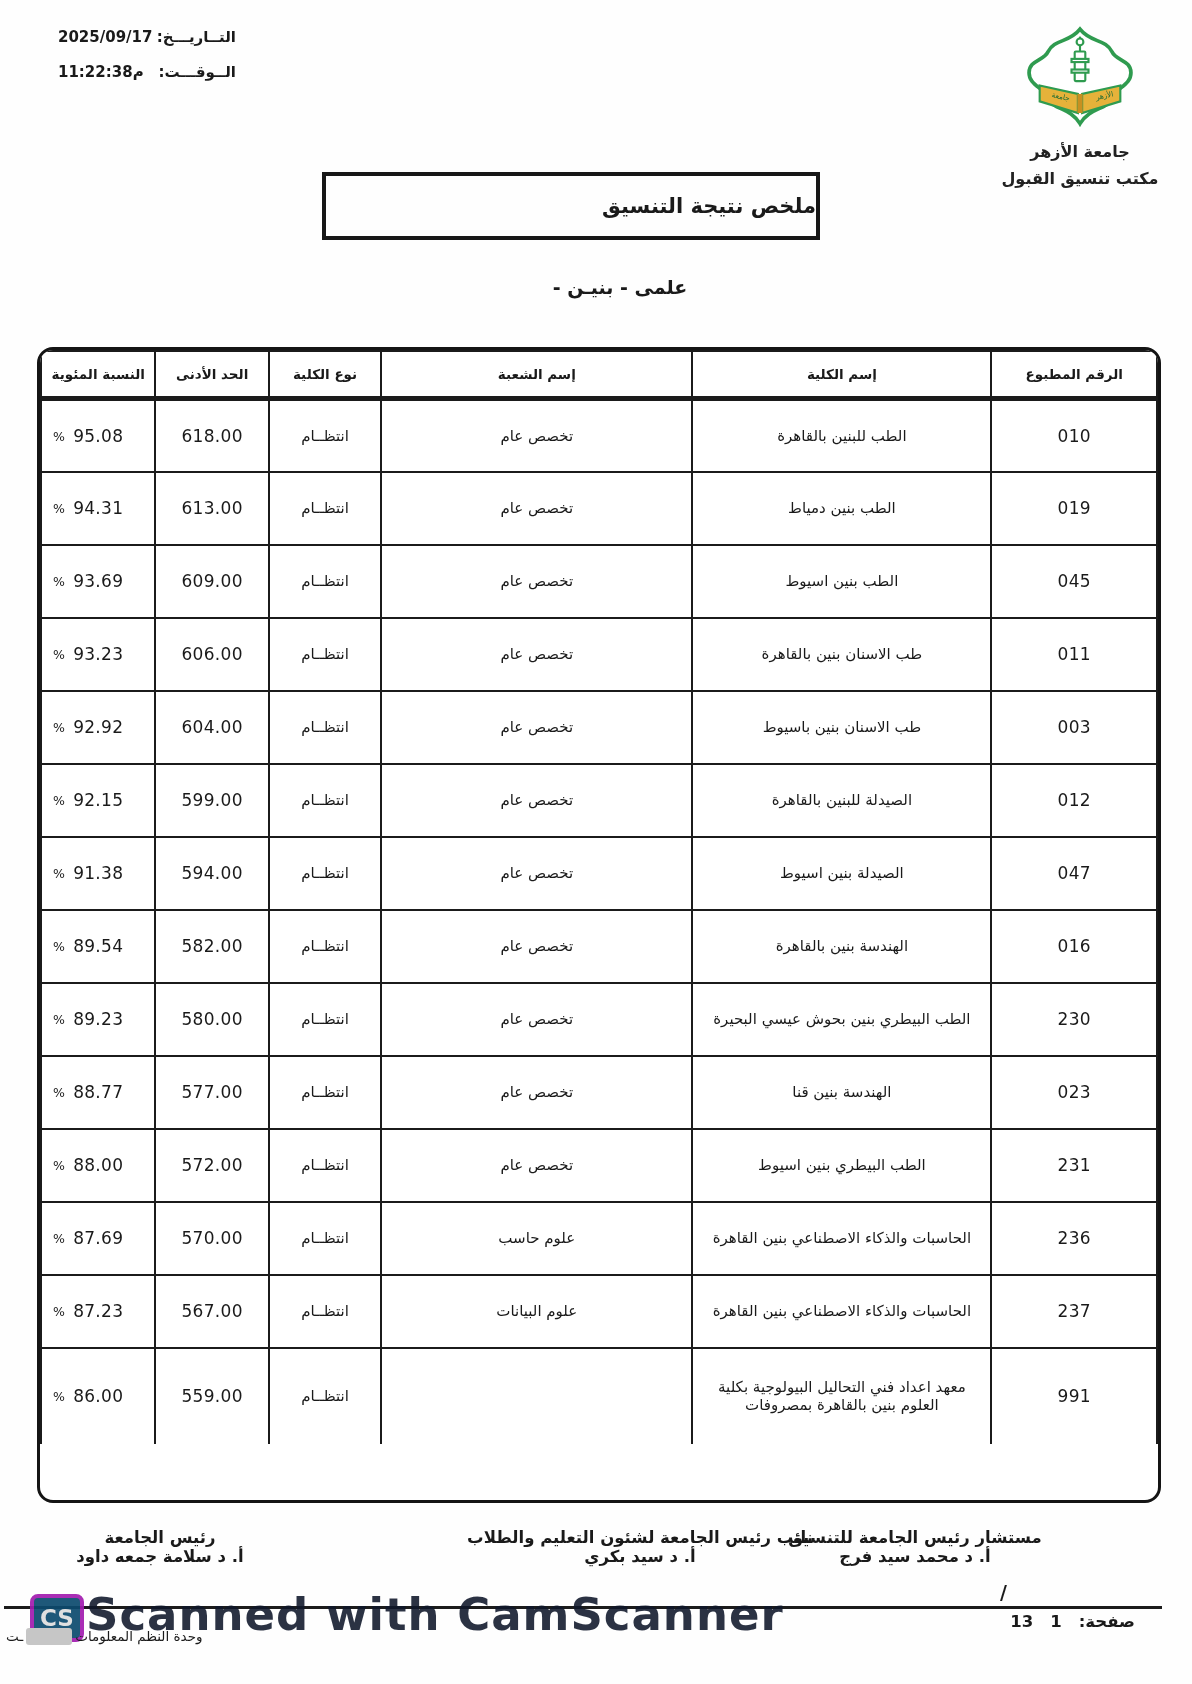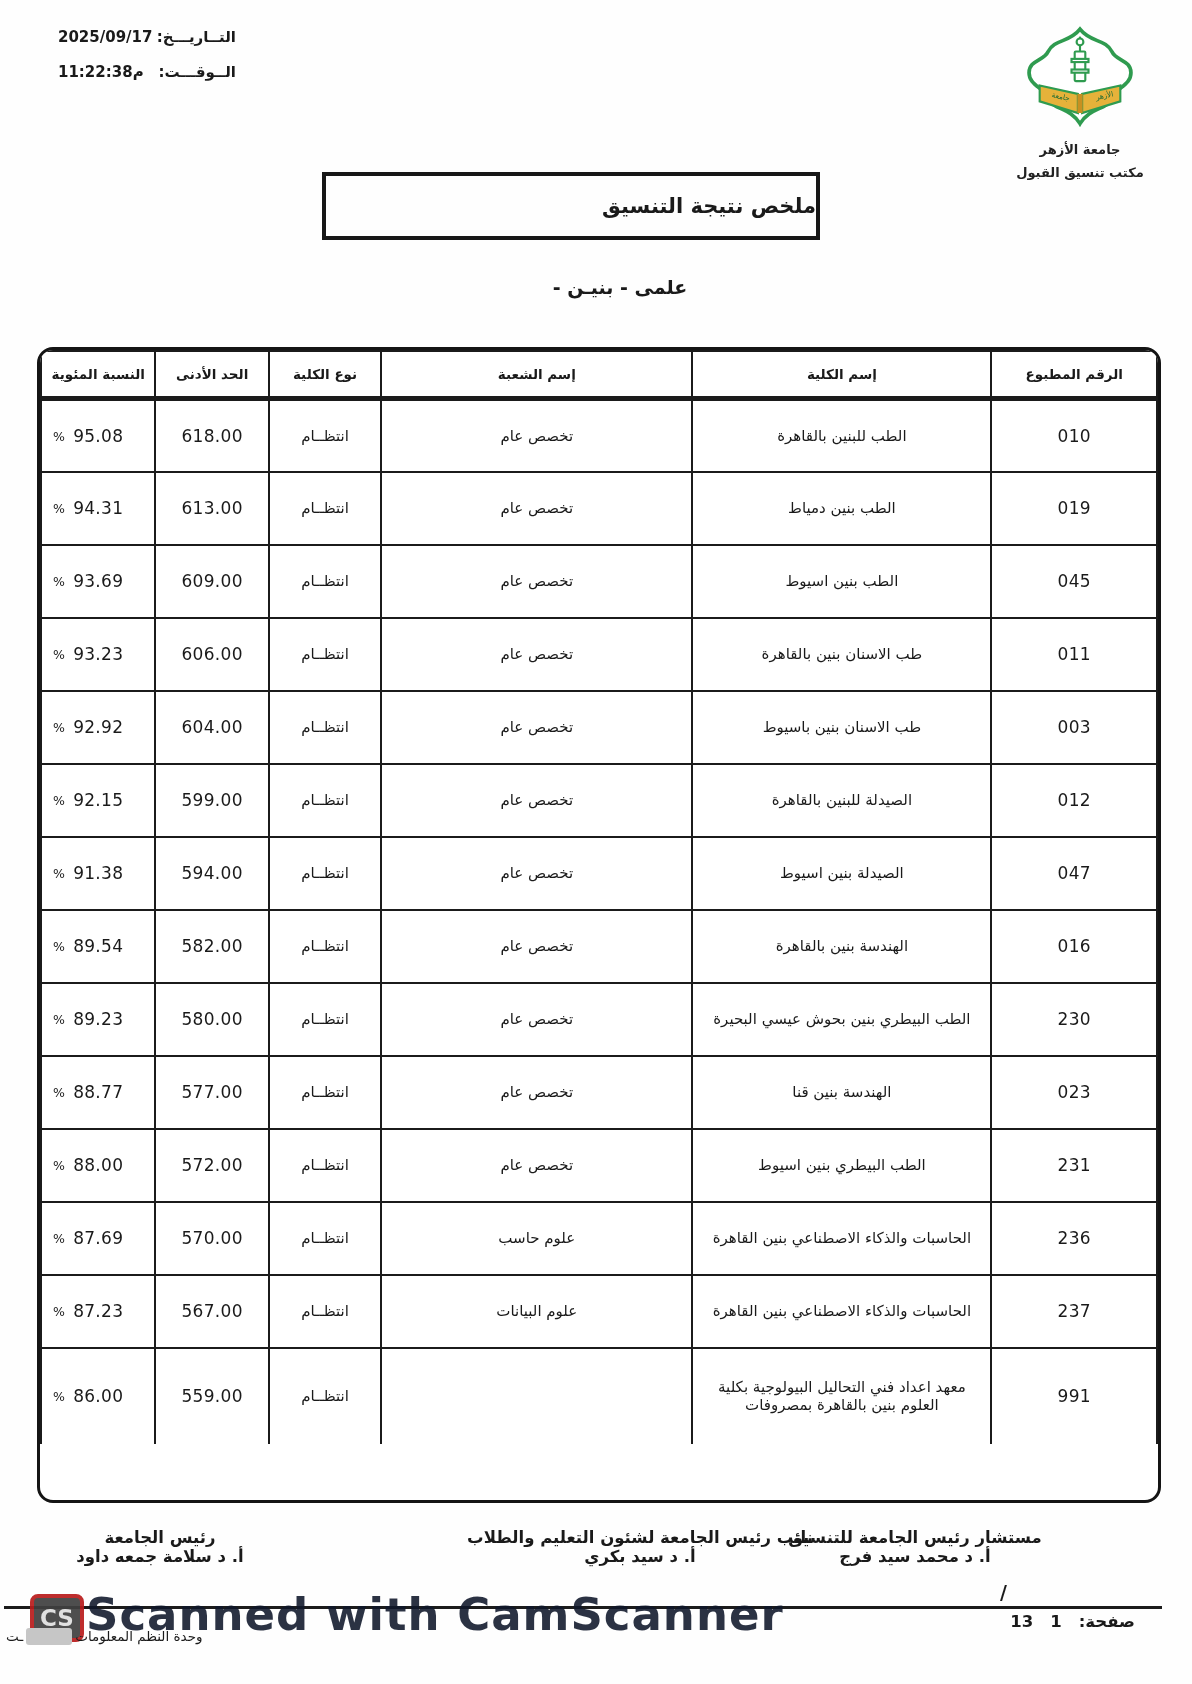--- a/index.html
+++ b/index.html
@@ -7,21 +7,21 @@
           font-family:"DejaVu Sans", sans-serif; color:#1a1a1a; overflow:hidden; }
 
   
   .datetime { position:absolute; top:28px; left:58px; width:178px; }
   .dt-row { direction:rtl; display:flex; justify-content:space-between; align-items:baseline;
             font-weight:bold; font-size:15px; margin-bottom:17px; }
   .dt-value { direction:rtl; }
 
   
   .logo-block { position:absolute; top:26px; left:1000px; width:160px; text-align:center; }
-  .logo-line { font-size:13px; font-weight:bold; margin-top:8px; color:#222; }
+  .logo-line { font-size:16px; font-weight:bold; margin-top:8px; color:#222; }
 
   
   .title-box { position:absolute; top:172px; left:322px; width:490px; height:60px;
                border:4px solid #171717; display:flex; align-items:center; justify-content:flex-end;
                font-size:21px; font-weight:bold; }
   .subtitle { position:absolute; top:276px; left:0; width:100%; text-align:center;
               font-size:19px; font-weight:bold;padding-left:24px; }
 
   
   .table-wrap { position:absolute; top:347px; left:37px; width:1118px;
@@ -53,21 +53,21 @@
             display:flex; gap:17px; font-weight:bold; font-size:16.5px; z-index:3; }
 
   .unit { position:absolute; top:1628px; left:6px; display:flex; align-items:flex-start; font-size:13.5px; z-index:3; }
   .unit-text { direction:rtl; }
   .blob { width:46px; height:17px; background:#c6c6c6; border-radius:3px; margin:0 3px; }
 
   
   .watermark { position:absolute; top:1588px; left:86px; font-size:45px; font-weight:bold;
                color:#0f172a; opacity:.88; letter-spacing:1px; white-space:nowrap; z-index:2; }
   .cs-badge { position:absolute; top:1594px; left:30px; width:46px; height:40px;
-              background:#404040; border:4px solid #b91c1c; border-radius:8px;
+              background:#0c4a6e; border:4px solid #a21caf; border-radius:8px;
               color:#dedede; font-weight:bold; font-size:23px;
               display:flex; align-items:center; justify-content:center; opacity:.92; z-index:2; }
 </style>
 </head>
 <body>
 
 <div class="page">
 
   <div class="datetime">
     <div class="dt-row">

